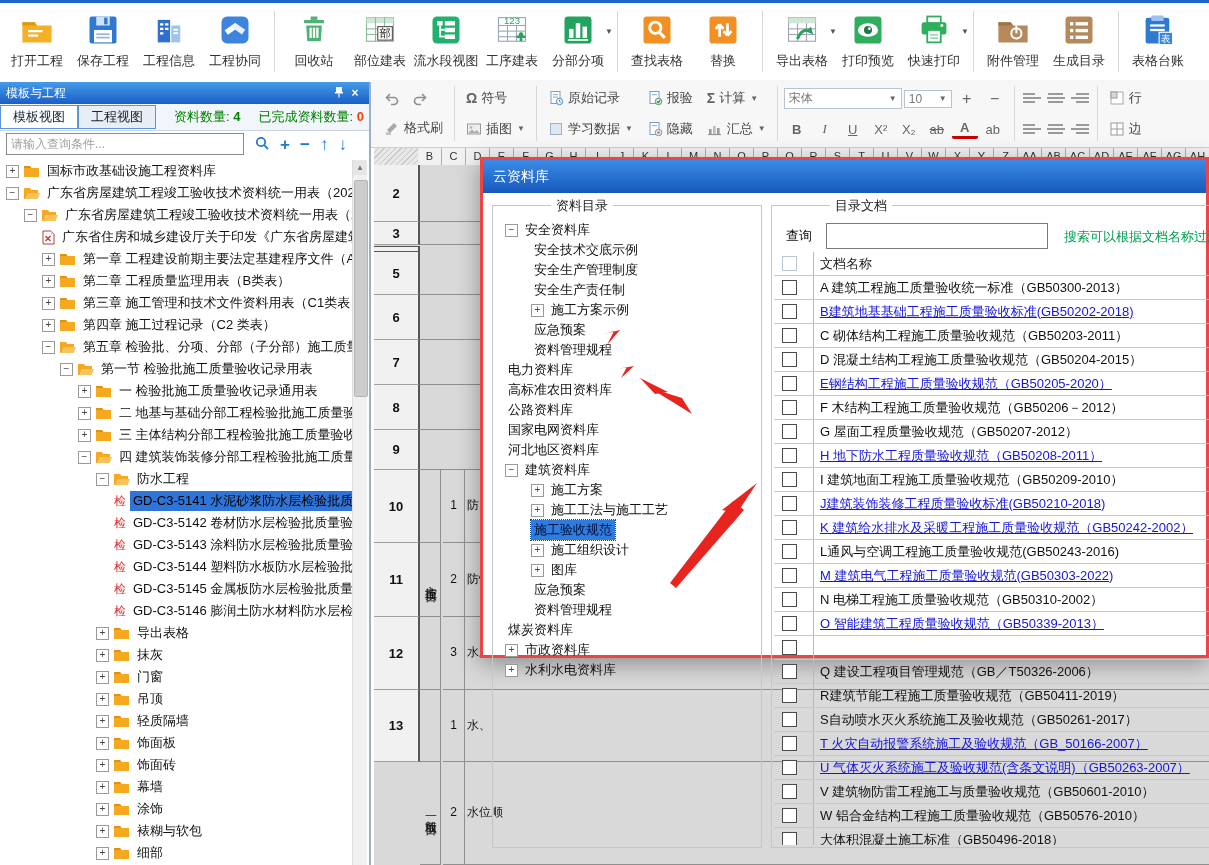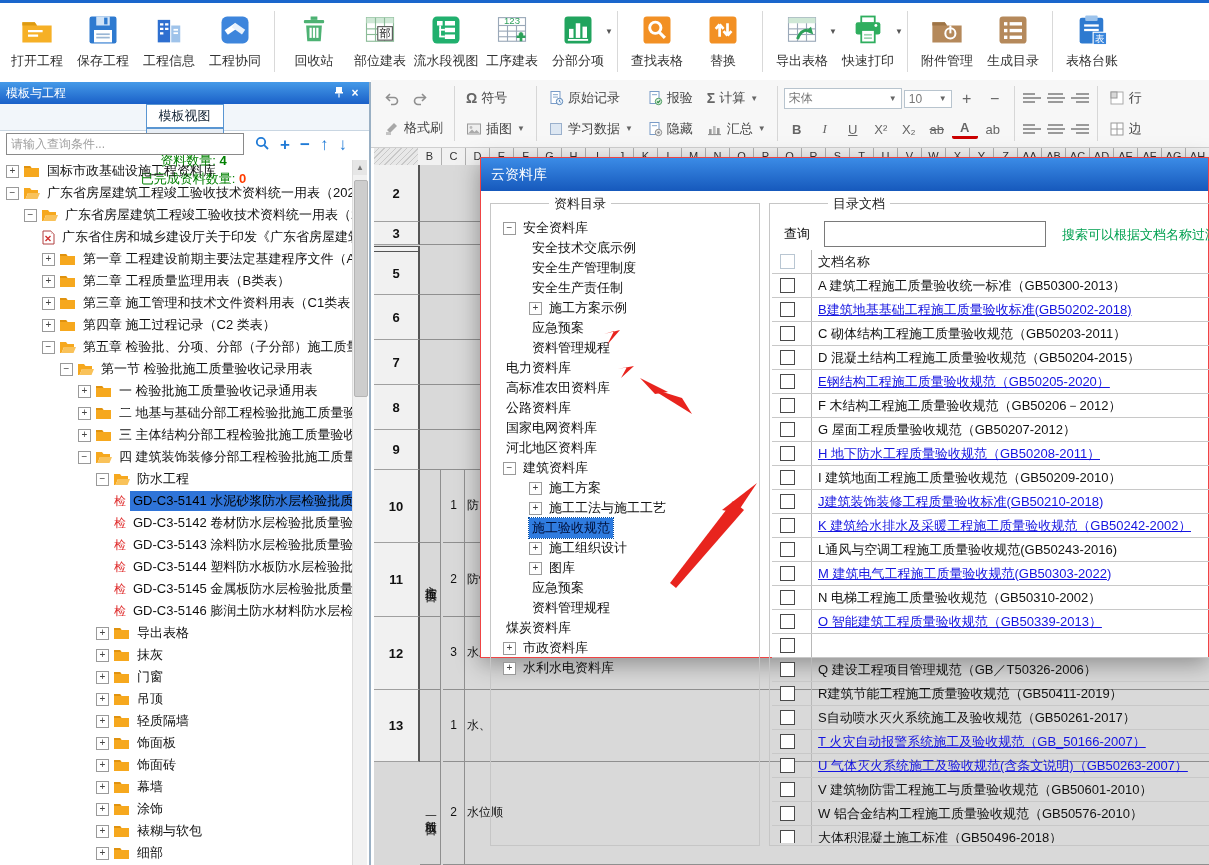--- a/index.html
+++ b/index.html
@@ -29,21 +29,21 @@
   .sel-box{display:flex;align-items:center;justify-content:space-between;border:1px solid #b8c4ce;background:#fff;color:#777;font-size:12px;padding:1px 4px;cursor:pointer;}
   .fmt-btn{min-width:20px;text-align:center;padding:1px 3px;color:#666;font-size:13px;cursor:pointer;border-radius:2px;}
   .al-ic{width:18px;height:14px;padding:1px 2px;cursor:pointer;display:inline-block;}
   .al-ic i{display:block;height:2px;background:#9a9a9a;margin:2px 0;}
 
   
   #leftpanel{left:0;top:82px;width:371px;height:783px;background:#fff;border-right:2px solid #9ab0c4;box-sizing:border-box;}
   #lp-title{position:absolute;left:0;top:0;width:100%;height:22px;background:linear-gradient(#459ae8,#1a60c8);color:#fff;font-size:12px;display:flex;align-items:center;padding:0 6px;box-sizing:border-box;}
   #lp-title .sp{flex:1;}
   .lp-winbtn{color:#fff;font-size:12px;width:16px;text-align:center;cursor:pointer;font-weight:bold;}
-  #lp-tabs{position:absolute;left:0;top:22px;width:100%;height:26px;display:flex;align-items:center;background:#f2f6fa;border-bottom:1px solid #c9d6e2;flex-direction:column;}
+  #lp-tabs{position:absolute;left:0;top:22px;width:100%;height:26px;display:flex;align-items:center;background:#f2f6fa;border-bottom:1px solid #c9d6e2;}
   .lp-tab{height:22px;line-height:22px;padding:0 12px;border:1px solid #5a96d2;background:#e8eef5;color:#223;cursor:pointer;font-size:13px;}
   .lp-tab.active{background:#fff;color:#123;}
   .lp-count{font-size:13px;color:#008000;margin-left:18px;white-space:nowrap;}
   .lp-count .v{font-weight:bold;}
   .lp-count .v.red{color:#ff3c00;}
   #lp-search{position:absolute;left:0;top:48px;width:100%;height:28px;display:flex;align-items:center;padding-left:6px;box-sizing:border-box;gap:10px;}
   #lp-search input{width:228px;height:20px;border:1px solid #8a8a8a;font-size:12px;padding:0 4px;color:#333;font-family:inherit;}
   #lp-search input::placeholder{color:#a0a0a0;}
   .s-ic{color:#1f7ad6;font-size:17px;font-weight:bold;cursor:pointer;line-height:1;}
   #lp-tree{position:absolute;left:0;top:78px;width:354px;height:705px;overflow:hidden;}
@@ -65,21 +65,21 @@
   .sh-cell{position:absolute;background:#d9d9d9;border-bottom:1px solid #8f8f8f;border-right:1px solid #8f8f8f;font-size:12px;color:#111;display:flex;align-items:center;justify-content:center;text-align:center;white-space:pre-line;line-height:1.15;overflow:hidden;}
   .sh-vlabel{writing-mode:vertical-rl;letter-spacing:2px;}
   #sh-hiddenrow{position:absolute;left:0;width:44px;height:4px;background:#f1f1f1;border-top:1px solid #555;border-bottom:1px solid #555;border-right:2px solid #555;}
 
   
   #bottomstrip{left:374px;top:866px;width:835px;height:12px;background:#fff;border-top:6px solid #0f172a;overflow:hidden;}
   #bottomstrip .txt{position:absolute;left:104px;top:-8px;font-size:12px;color:#111;white-space:nowrap;}
   #bottomstrip .grid{position:absolute;left:320px;top:0;width:515px;height:12px;background:repeating-linear-gradient(90deg,transparent 0 37px,#9a9a9a 37px 38px);}
 
   
-  #modal{left:480px;top:157px;width:729px;height:501px;background:#fff;border:1px solid #ef4444;box-shadow:0 6px 22px rgba(0,0,0,.35);box-sizing:border-box;}
+  #modal{left:480px;top:157px;width:729px;height:501px;background:#fff;border:3px solid #ef4444;box-shadow:0 6px 22px rgba(0,0,0,.35);box-sizing:border-box;}
   #modal-title{position:absolute;left:0;top:0;width:100%;height:33px;background:linear-gradient(#3b8be6,#1659bc);color:#fff;font-size:14px;display:flex;align-items:center;padding:0 10px;box-sizing:border-box;}
   .groupbox{position:absolute;border:1px solid #c6c6c6;}
   .gb-label{position:absolute;left:10px;top:-9px;background:#fff;padding:0 5px;font-size:13px;color:#222;margin-left:48px;}
   #m-tree{position:absolute;left:8px;top:14px;width:248px;height:615px;overflow:hidden;}
   .mt-row{height:20px;display:flex;align-items:center;white-space:nowrap;cursor:pointer;}
   .mt-lbl{font-size:13px;color:#111;padding:1px 3px;}
   .mt-lbl.sel{background:#2f7ce0;color:#00103a;outline:1px dotted #004a9f;}
   #m-right-inner{position:absolute;left:0;top:0;width:100%;height:100%;}
   #m-query-row{position:absolute;left:14px;top:16px;height:28px;display:flex;align-items:center;gap:14px;width:430px;}
   #m-query-row .ql{font-size:13px;color:#111;}
@@ -239,20 +239,29 @@
             <rect x="4" y="5" width="24" height="5" fill="#cfe8d6"></rect>
             <line x1="4" y1="15" x2="28" y2="15" stroke="#9aa8b8"></line>
             <line x1="4" y1="20" x2="28" y2="20" stroke="#9aa8b8"></line>
             <line x1="12" y1="10" x2="12" y2="26" stroke="#9aa8b8"></line>
             <line x1="20" y1="10" x2="20" y2="26" stroke="#9aa8b8"></line>
             <path d="M12 24c2-6 6-8 9-8" stroke="#2da05a" stroke-width="2.6" fill="none"></path>
             <polygon points="24,13 26,20 19,17" fill="#2da05a"></polygon>
           </svg>
           <span class="lb">导出表格</span>
           <span class="tb-caret">▼</span>
+        </div>
+        <div class="tb-btn">
+          <svg class="ic" viewBox="0 0 32 32">
+            <rect x="4" y="4" width="24" height="24" rx="3" fill="#2fae5e"></rect>
+            <ellipse cx="16" cy="16" rx="9" ry="6" fill="#fff"></ellipse>
+            <circle cx="16" cy="16" r="3.6" fill="#1d7a40"></circle>
+            <circle cx="17.2" cy="14.8" r="1.2" fill="#fff"></circle>
+          </svg>
+          <span class="lb">打印预览</span>
         </div>
         <div class="tb-btn">
           <svg class="ic" viewBox="0 0 32 32">
             <rect x="10" y="4" width="12" height="6" fill="#fff" stroke="#2fae5e" stroke-width="1.6"></rect>
             <rect x="5" y="9" width="22" height="11" rx="2" fill="#2fae5e"></rect>
             <circle cx="23" cy="12" r="1.3" fill="#fff"></circle>
             <rect x="10" y="16" width="12" height="11" fill="#fff" stroke="#2fae5e" stroke-width="1.6"></rect>
             <rect x="12.5" y="19.5" width="7" height="1.5" fill="#9ad4ae"></rect>
             <rect x="12.5" y="22.5" width="7" height="1.5" fill="#9ad4ae"></rect>
           </svg>

